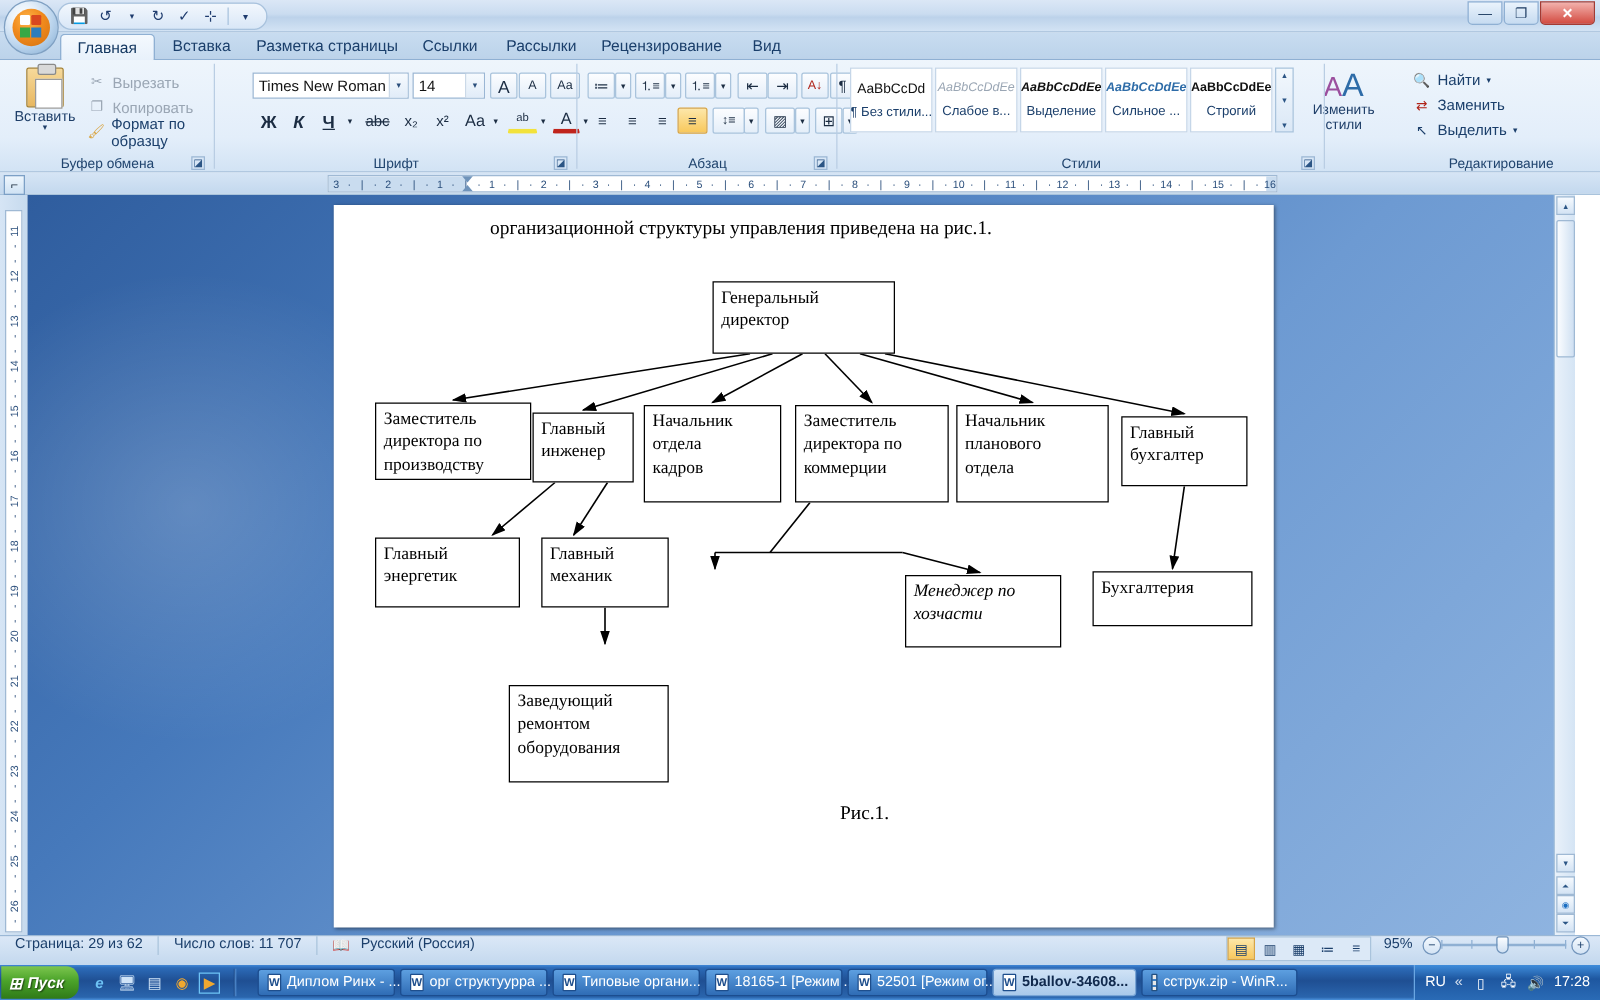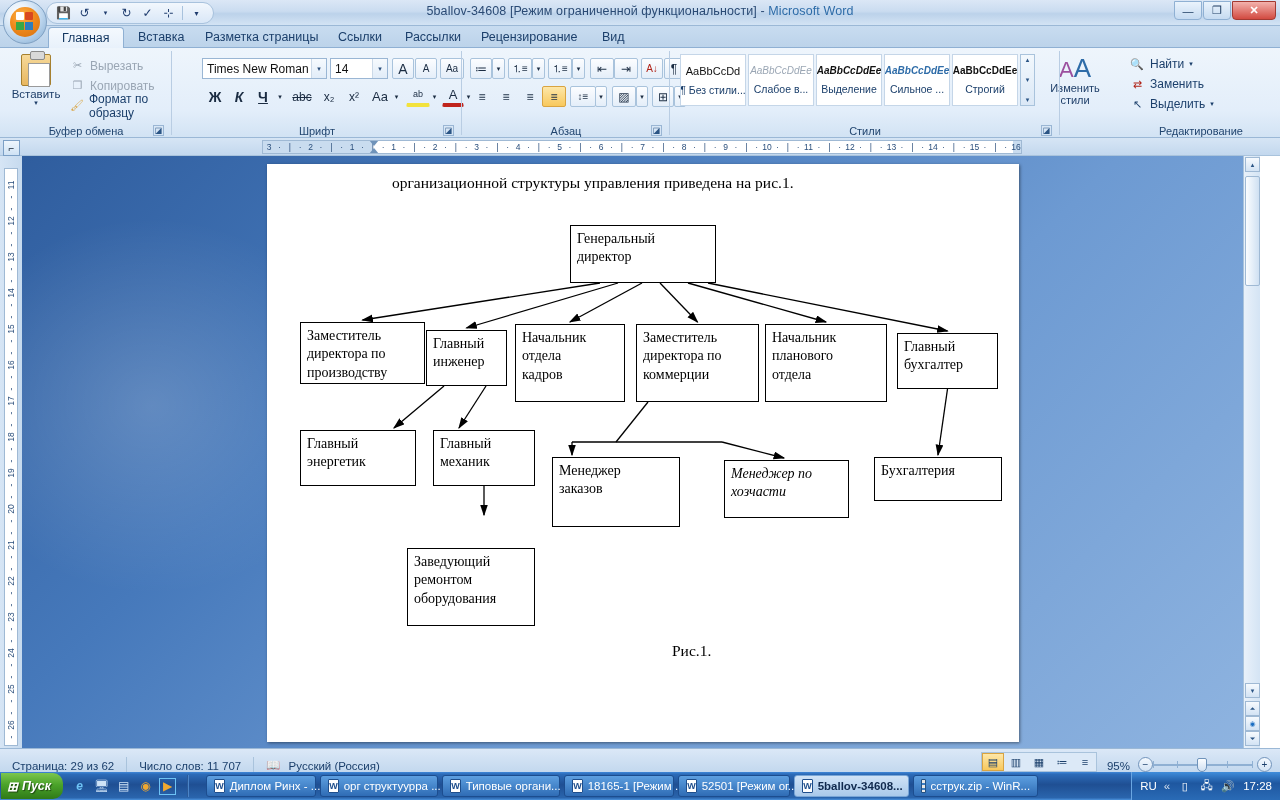--- a/index.html
+++ b/index.html
@@ -235,21 +235,21 @@
   }
   #caption {
     position: absolute; left: 405px; top: 478px;
     font-family: "Liberation Serif", serif; font-size: 15.5px; color: #000;
   }
 
   
   #statusbar {
     position: absolute; left: 0; top: 748px; width: 1280px; height: 24px;
     background: linear-gradient(180deg,#dbe8f7,#c3d8ee); border-top: 1px solid #9bb8d6;
-    display: flex; align-items: flex-end; font-size: 11.5px; color: #1b3f6b;
+    display: flex; align-items: flex-start; font-size: 11.5px; color: #1b3f6b;
   }
   .sb-item { padding: 0 12px; white-space: nowrap; }
   .sb-sep { width: 1px; height: 15px; background: #a9c3dc; }
   .viewbtn {
     width: 22px; height: 18px; display:flex; align-items:center; justify-content:center;
     font-size: 11px; color:#1b3f6b; border: 1px solid transparent;
   }
   .viewbtn.active { border-color:#d9a441; background: linear-gradient(180deg,#fde7a9,#f8c85c); }
   #zoomslider { position: relative; width: 100px; height: 14px; }
   #zoomslider .track { position:absolute; left:0; right:0; top:6px; height:2px; background:#8fb0d3; }
@@ -312,23 +312,20 @@
 <div id="titlebar">
   <div id="qat">
     <span class="qat-btn">💾</span>
     <span class="qat-btn">↺</span>
     <span class="qat-btn" style="font-size:7px">▾</span>
     <span class="qat-btn">↻</span>
     <span class="qat-btn">✓</span>
     <span class="qat-btn">⊹</span>
     <span class="qat-sep"></span>
     <span class="qat-btn" style="font-size:8px">▾</span>
-  </div>
-  <div id="title-text">
-    <span>5ballov-34608 [Режим ограниченной функциональности]</span><span> - </span><span class="app">Microsoft Word</span>
   </div>
   <div id="wincontrols">
     <div class="wc">—</div>
     <div class="wc">❐</div>
     <div class="wc close">✕</div>
   </div>
 </div>
 
 <div id="orb">
   <div id="orb-inner">
@@ -687,24 +684,20 @@
           <div>бухгалтер</div>
         </div>
         <div class="node" style="left: 33px; top: 266px; width: 116px; height: 56px;">
           <div>Главный</div>
           <div>энергетик</div>
         </div>
         <div class="node" style="left: 166px; top: 266px; width: 102px; height: 56px;">
           <div>Главный</div>
           <div>механик</div>
         </div>
-        <div class="node" style="left: 285px; top: 293px; width: 128px; height: 70px;">
-          <div>Менеджер</div>
-          <div>заказов</div>
-        </div>
         <div class="node" style="left: 457px; top: 296px; width: 125px; height: 58px; font-style: italic;">
           <div>Менеджер по</div>
           <div>хозчасти</div>
         </div>
         <div class="node" style="left: 607px; top: 293px; width: 128px; height: 44px;">
           <div>Бухгалтерия</div>
         </div>
         <div class="node" style="left: 140px; top: 353px; width: 128px; height: 78px; margin-top: 31px;">
           <div>Заведующий</div>
           <div>ремонтом</div>

